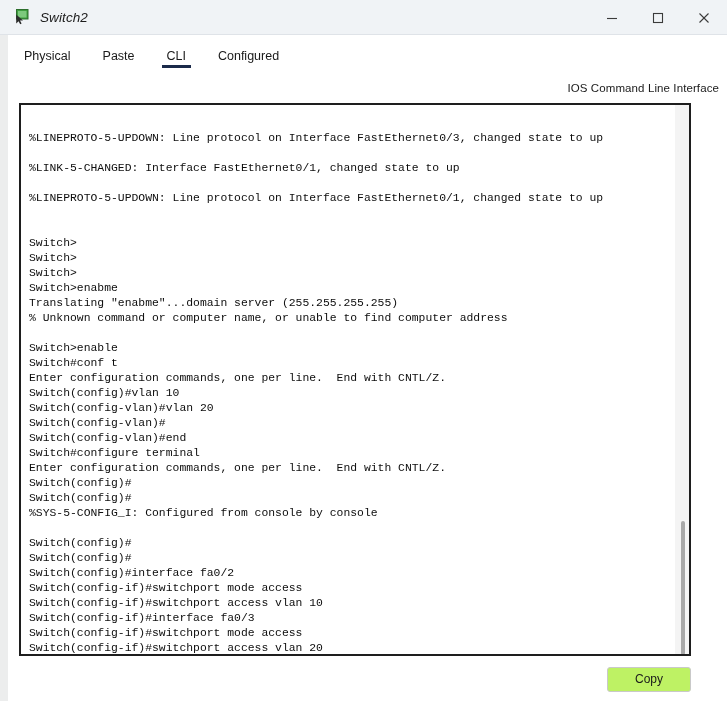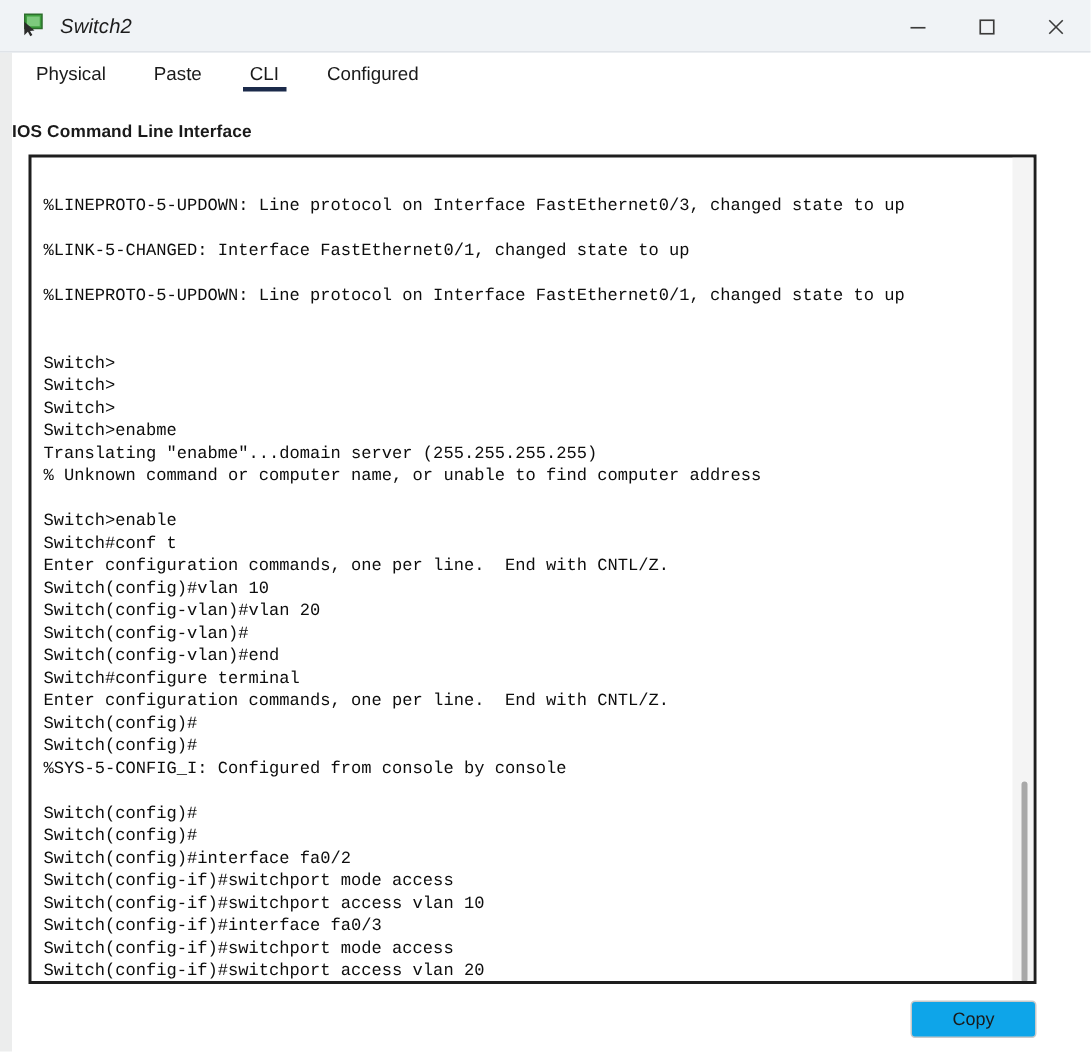--- a/index.html
+++ b/index.html
@@ -79,21 +79,21 @@
 
   
   .tabbar {
     position: absolute;
     left: 8px;
     top: 36px;
     width: 719px;
     height: 33px;
     background: #ffffff;
     display: flex;
-    align-items: flex-start;
+    align-items: flex-end;
     padding-left: 13px;
     box-sizing: border-box;
   }
   .tab {
     position: relative;
     font-size: 12.5px;
     color: #1a1a1a;
     padding: 0 3px;
     margin-right: 26px;
     height: 26px;
@@ -110,25 +110,24 @@
     height: 3px;
     background: #1b2a4a;
   }
 
   
   .section-label {
     position: absolute;
     left: 8px;
     top: 82px;
     width: 711px;
-    text-align: left;
+    text-align: right;
     font-size: 11.5px;
     color: #1a1a1a;
     letter-spacing: 0.1px;
-    font-weight: bold;
   }
 
   
   .terminal-wrap {
     position: absolute;
     left: 19px;
     top: 103px;
     width: 672px;
     height: 553px;
     border: 2px solid #1e1e1e;
@@ -183,21 +182,21 @@
     height: 26px;
     display: flex;
     justify-content: flex-end;
     align-items: center;
   }
   .btn {
     width: 82px;
     height: 23px;
     border: 1px solid #c9c9c9;
     border-radius: 3px;
-    background: #0ea5e9;
+    background: #bef264;
     font-size: 12px;
     color: #1a1a1a;
     display: flex;
     align-items: center;
     justify-content: center;
     margin-left: 14px;
     font-family: "Liberation Sans", sans-serif;
   }
 </style>
 </head>

